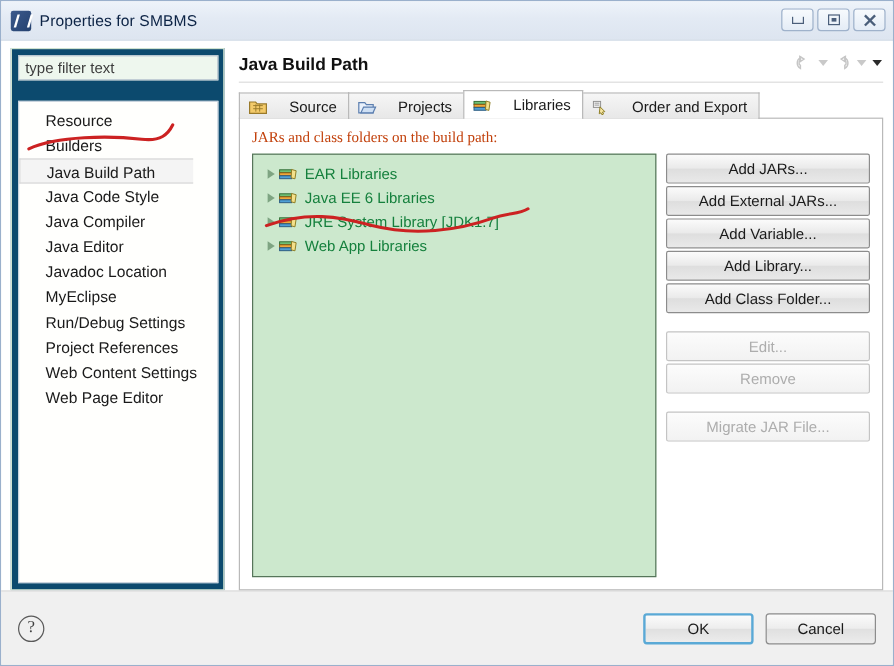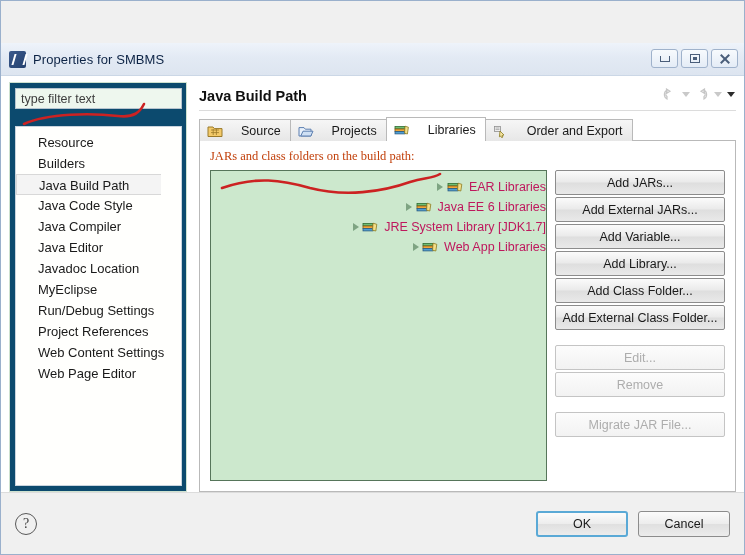--- a/index.html
+++ b/index.html
@@ -31,21 +31,20 @@
   .titlebar {
     height: 33px;
     background: linear-gradient(to bottom, #eef3fa 0%, #e3eaf4 45%, #dde5f0 100%);
     display: flex;
     align-items: center;
     padding: 0 4px 0 8px;
     box-sizing: border-box;
     position: relative;
     flex: 0 0 auto;
     border-bottom: 1px solid #cbd7e6;
-    margin-top: 42px;
   }
   .app-icon {
     width: 17px; height: 17px;
     background: linear-gradient(135deg, #3c5a8c 0%, #24416f 100%);
     border-radius: 2px;
     margin-right: 7px;
     position: relative;
     flex: 0 0 auto;
   }
   .app-icon:before {
@@ -263,24 +262,23 @@
     box-sizing: border-box;
     padding: 6px 0 0 0;
     overflow: hidden;
   }
   .jar-item {
     height: 20px;
     display: flex;
     align-items: center;
     padding-left: 8px;
     font-size: 12.5px;
-    color: #be185d;
+    color: #15803d;
     white-space: nowrap;
     font-family: "Liberation Sans", sans-serif;
-    justify-content: flex-end;
   }
   .expander {
     width: 13px; height: 13px;
     display: flex; align-items: center; justify-content: center;
     flex: 0 0 auto;
   }
   .expander i {
     width:0;height:0;
     border-top:4px solid transparent;
     border-bottom:4px solid transparent;
@@ -544,21 +542,20 @@
               <span>Web App Libraries</span>
             </div>
           </div>
 
           <div class="btn-col">
             <div class="btn">Add JARs...</div>
             <div class="btn">Add External JARs...</div>
             <div class="btn">Add Variable...</div>
             <div class="btn">Add Library...</div>
             <div class="btn">Add Class Folder...</div>
-            <div class="btn">Add External Class Folder...</div>
             <div class="btn-gap"></div>
             <div class="btn disabled">Edit...</div>
             <div class="btn disabled">Remove</div>
             <div class="btn-gap"></div>
             <div class="btn disabled">Migrate JAR File...</div>
           </div>
 
         </div>
       </div>
 

